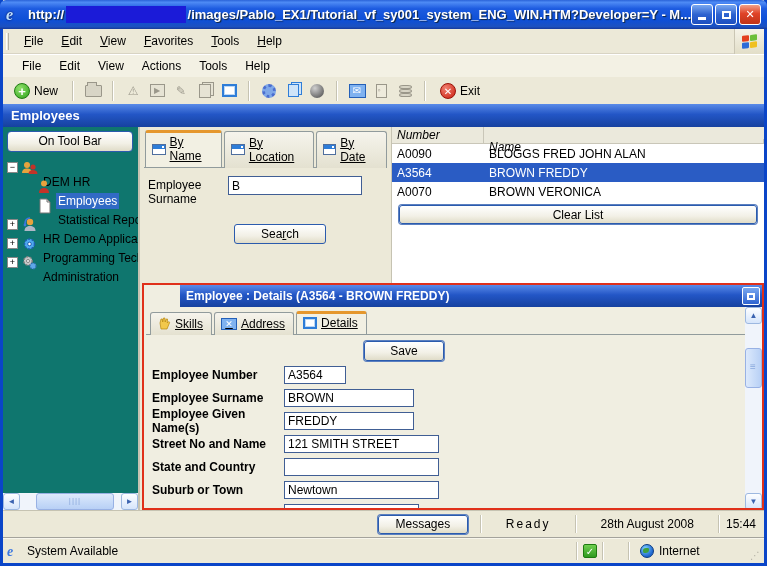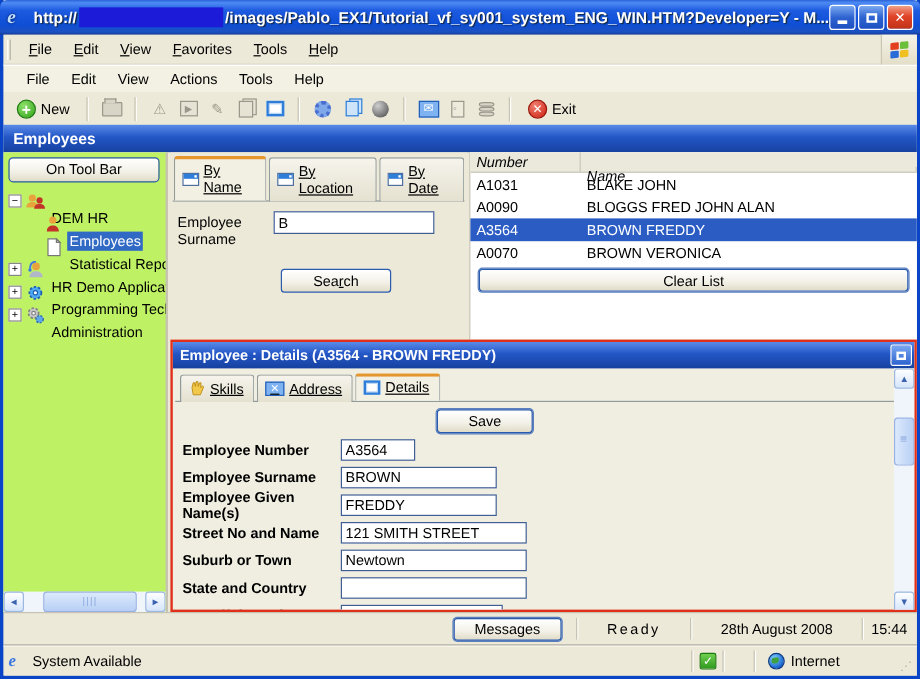--- a/index.html
+++ b/index.html
@@ -63,21 +63,21 @@
   .db-ic { width:13px; height:4px; background:#D8D5C6; border:1px solid #9a978a; border-radius:50%/80%; box-shadow:0 4px 0 -1px #D8D5C6, 0 4px 0 0 #9a978a, 0 8px 0 -1px #D8D5C6, 0 8px 0 0 #9a978a; margin-bottom:8px; }
 
   
   .app-header { position:absolute; left:0; top:104px; width:761px; height:23px;
     background:linear-gradient(180deg,#5A8BE8 0%,#2356C6 45%,#16419F 100%);
     color:#fff; font-weight:bold; font-size:13px; display:flex; align-items:center; padding-left:8px; }
 
   
   .main { position:absolute; left:0; top:127px; width:761px; height:383px; background:#ECE9D8; }
 
-  .sidebar { position:absolute; left:0; top:0; width:137px; height:383px; background:#bef264; border-right:2px solid #C6C3B2; overflow:hidden; }
+  .sidebar { position:absolute; left:0; top:0; width:137px; height:383px; background:#0f766e; border-right:2px solid #C6C3B2; overflow:hidden; }
   .ontoolbar-btn { margin:4px 4px 6px 4px; width:126px; height:21px; border:1px solid #2B5BAD; border-radius:4px;
     background:linear-gradient(#fff,#F2F0E6 60%,#E0DCC8); text-align:center; line-height:19px; }
   .tree { padding-left:4px; }
   .tree-row { display:flex; align-items:center; height:19px; white-space:nowrap; }
   .tree-row .indent { width:15px; flex:none; }
   .expander { width:11px; height:11px; flex:none; border:1px solid #888; background:#fff; color:#000; font-size:9px; line-height:9px; text-align:center; margin-right:3px; }
   .exp-none { width:14px; flex:none; }
   .tree-ic { width:17px; height:16px; flex:none; margin-right:3px; }
   .tree-label { padding:1px 2px;margin-top:28px; }
   .tree-label.selected { background:#316AC5; color:#fff; }
@@ -111,21 +111,21 @@
   .gh-num { width:92px; } .gh-name { flex:1;margin-top:12px; }
   .grid-row { display:flex; height:19px; align-items:center; }
   .gr-num { width:92px; padding:0 5px; } .gr-name { flex:1; padding:0 5px; }
   .grid-row.selected { background:#2A5CC4; color:#fff; }
   .clearlist-btn { margin:4px 5px 0 7px; width:358px; height:19px; border:1px solid #2B5BAD; border-radius:3px;
     background:linear-gradient(#fff,#F2F0E6 60%,#E0DCC8); font:12px "Liberation Sans",sans-serif; box-shadow:0 0 0 1px #5A7FC0; }
 
   
   .details { position:absolute; left:139px; top:156px; width:622px; height:227px; border:2px solid #E0301A; background:#F0EEE1; overflow:hidden; }
   .details-titlebar { height:22px; background:linear-gradient(180deg,#5A8BE8 0%,#2356C6 45%,#16419F 100%);
-    color:#fff; font-weight:bold; font-size:12px; display:flex; align-items:center; padding:0 2px 0 6px; }
+    color:#fff; font-weight:bold; font-size:12px; display:flex; align-items:center; padding:0 2px 0 6px;margin-left:36px; }
   .details-titlebar .spacer { flex:1; }
   .dt-btn { width:18px; height:18px; border:1px solid #fff; border-radius:2px; background:linear-gradient(180deg,#7AA8F0,#2E63D0); display:flex; align-items:center; justify-content:center; }
   .dt-btn .sq { width:8px; height:7px; border:2px solid #fff; }
   .details-body { position:relative; height:203px; }
   .dtabs { display:flex; gap:2px; padding:4px 2px 0 6px; }
   .hand-ic { width:14px; height:14px; }
   .env-ic { width:16px; height:12px; background:#7FB2F0; border:1px solid #2460B8; color:#fff; font-size:9px; line-height:10px; text-align:center; }
   .sq-ic { width:14px; height:12px; border:2px solid #2E7DD8; background:#fff; box-shadow:inset 0 0 0 1px #BCD8F5; }
   .form-area { padding:6px 0 0 8px; }
   .save-btn { margin-left:212px; width:80px; height:20px; border:1px solid #2B5BAD; border-radius:3px;
@@ -362,24 +362,20 @@
       </div>
       <button class="search-btn"><span>Sea</span><u>r</u><span>ch</span></button>
     </div>
 
     <div class="results">
       <div class="grid-header">
         <span class="gh-cell gh-num">Number</span>
         <span class="gh-cell gh-name">Name</span>
       </div>
       <div class="grid-row">
-        <span class="gr-num">A1031</span>
-        <span class="gr-name">BLAKE JOHN</span>
-      </div>
-      <div class="grid-row">
         <span class="gr-num">A0090</span>
         <span class="gr-name">BLOGGS FRED JOHN ALAN</span>
       </div>
       <div class="grid-row selected">
         <span class="gr-num">A3564</span>
         <span class="gr-name">BROWN FREDDY</span>
       </div>
       <div class="grid-row">
         <span class="gr-num">A0070</span>
         <span class="gr-name">BROWN VERONICA</span>
@@ -425,26 +421,26 @@
           </div>
           <div class="frow w130">
             <label>Employee Given Name(s)</label>
             <input type="text" value="FREDDY" style="">
           </div>
           <div class="frow w155">
             <label>Street No and Name</label>
             <input type="text" value="121 SMITH STREET" style="">
           </div>
           <div class="frow w155">
+            <label>State and Country</label>
+            <input type="text" value="" style="">
+          </div>
+          <div class="frow w155">
             <label>Suburb or Town</label>
             <input type="text" value="Newtown" style="">
-          </div>
-          <div class="frow w155">
-            <label>State and Country</label>
-            <input type="text" value="" style="">
           </div>
           <div class="frow w110">
             <label>Postal/Zip Code</label>
             <input type="text" value="2150" style="">
           </div>
         </div>
         <div class="vscroll">
           <span class="scroll-arrow">▲</span>
           <span class="vthumb"></span>
           <span class="vspacer"></span>

